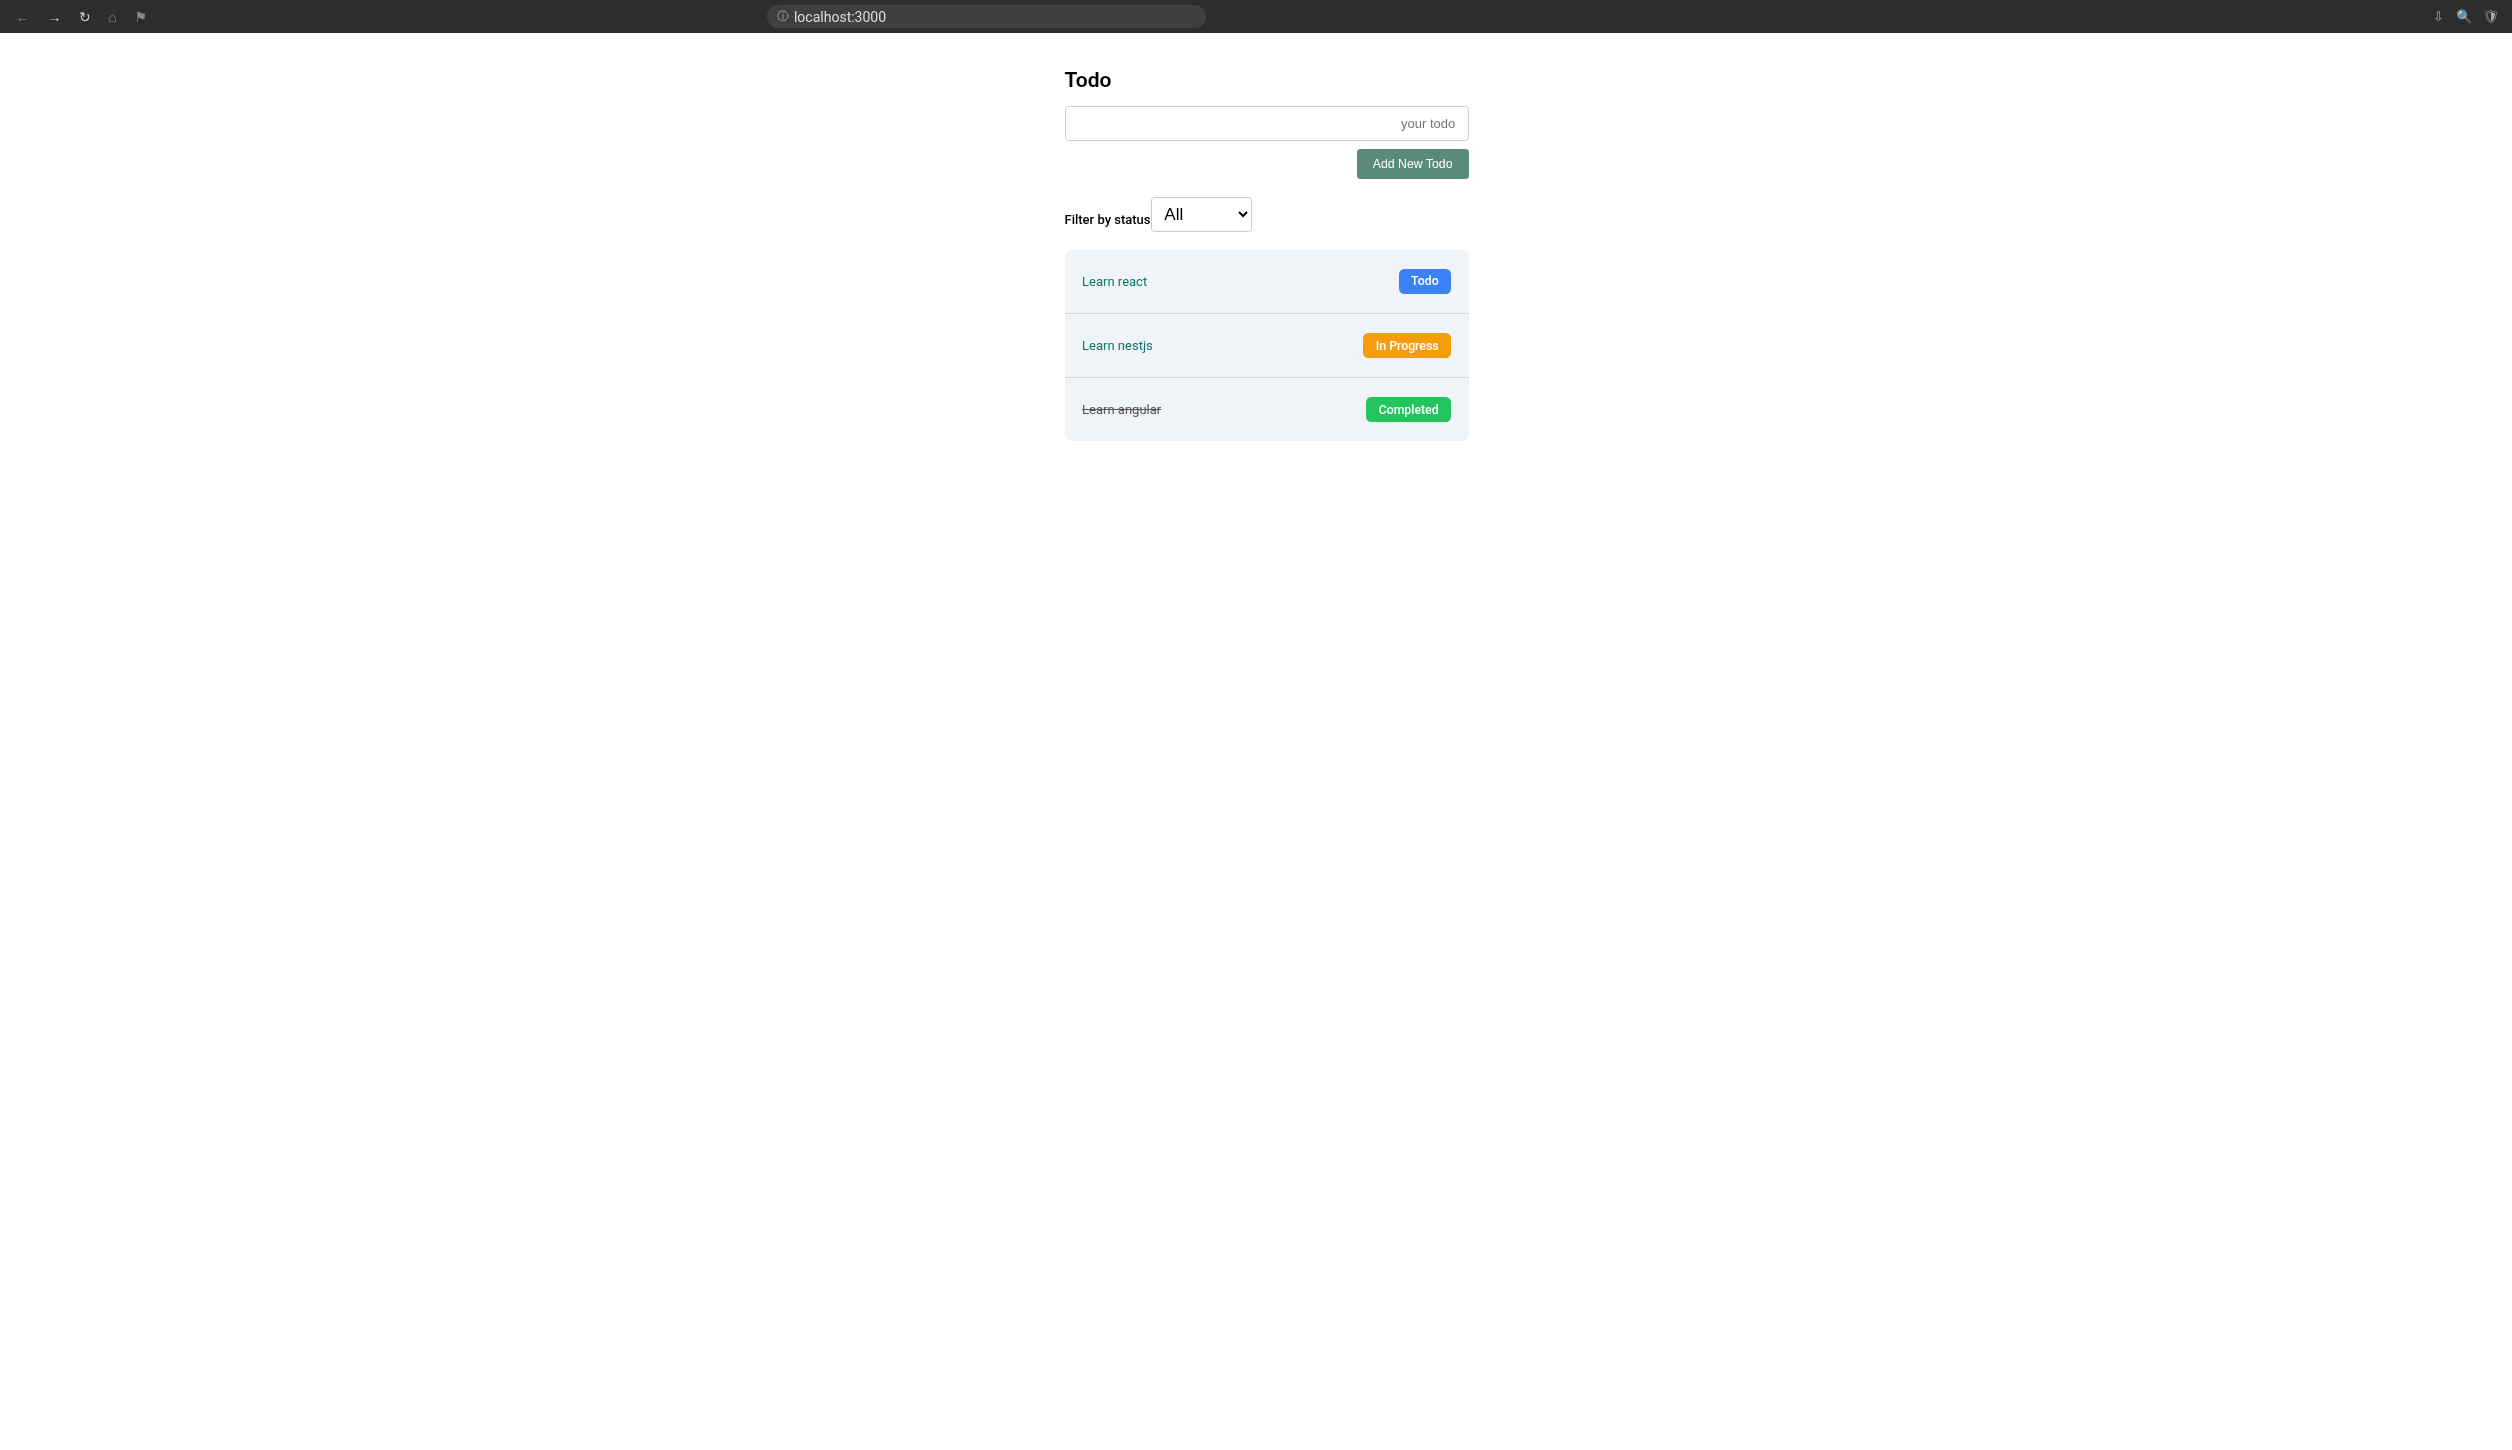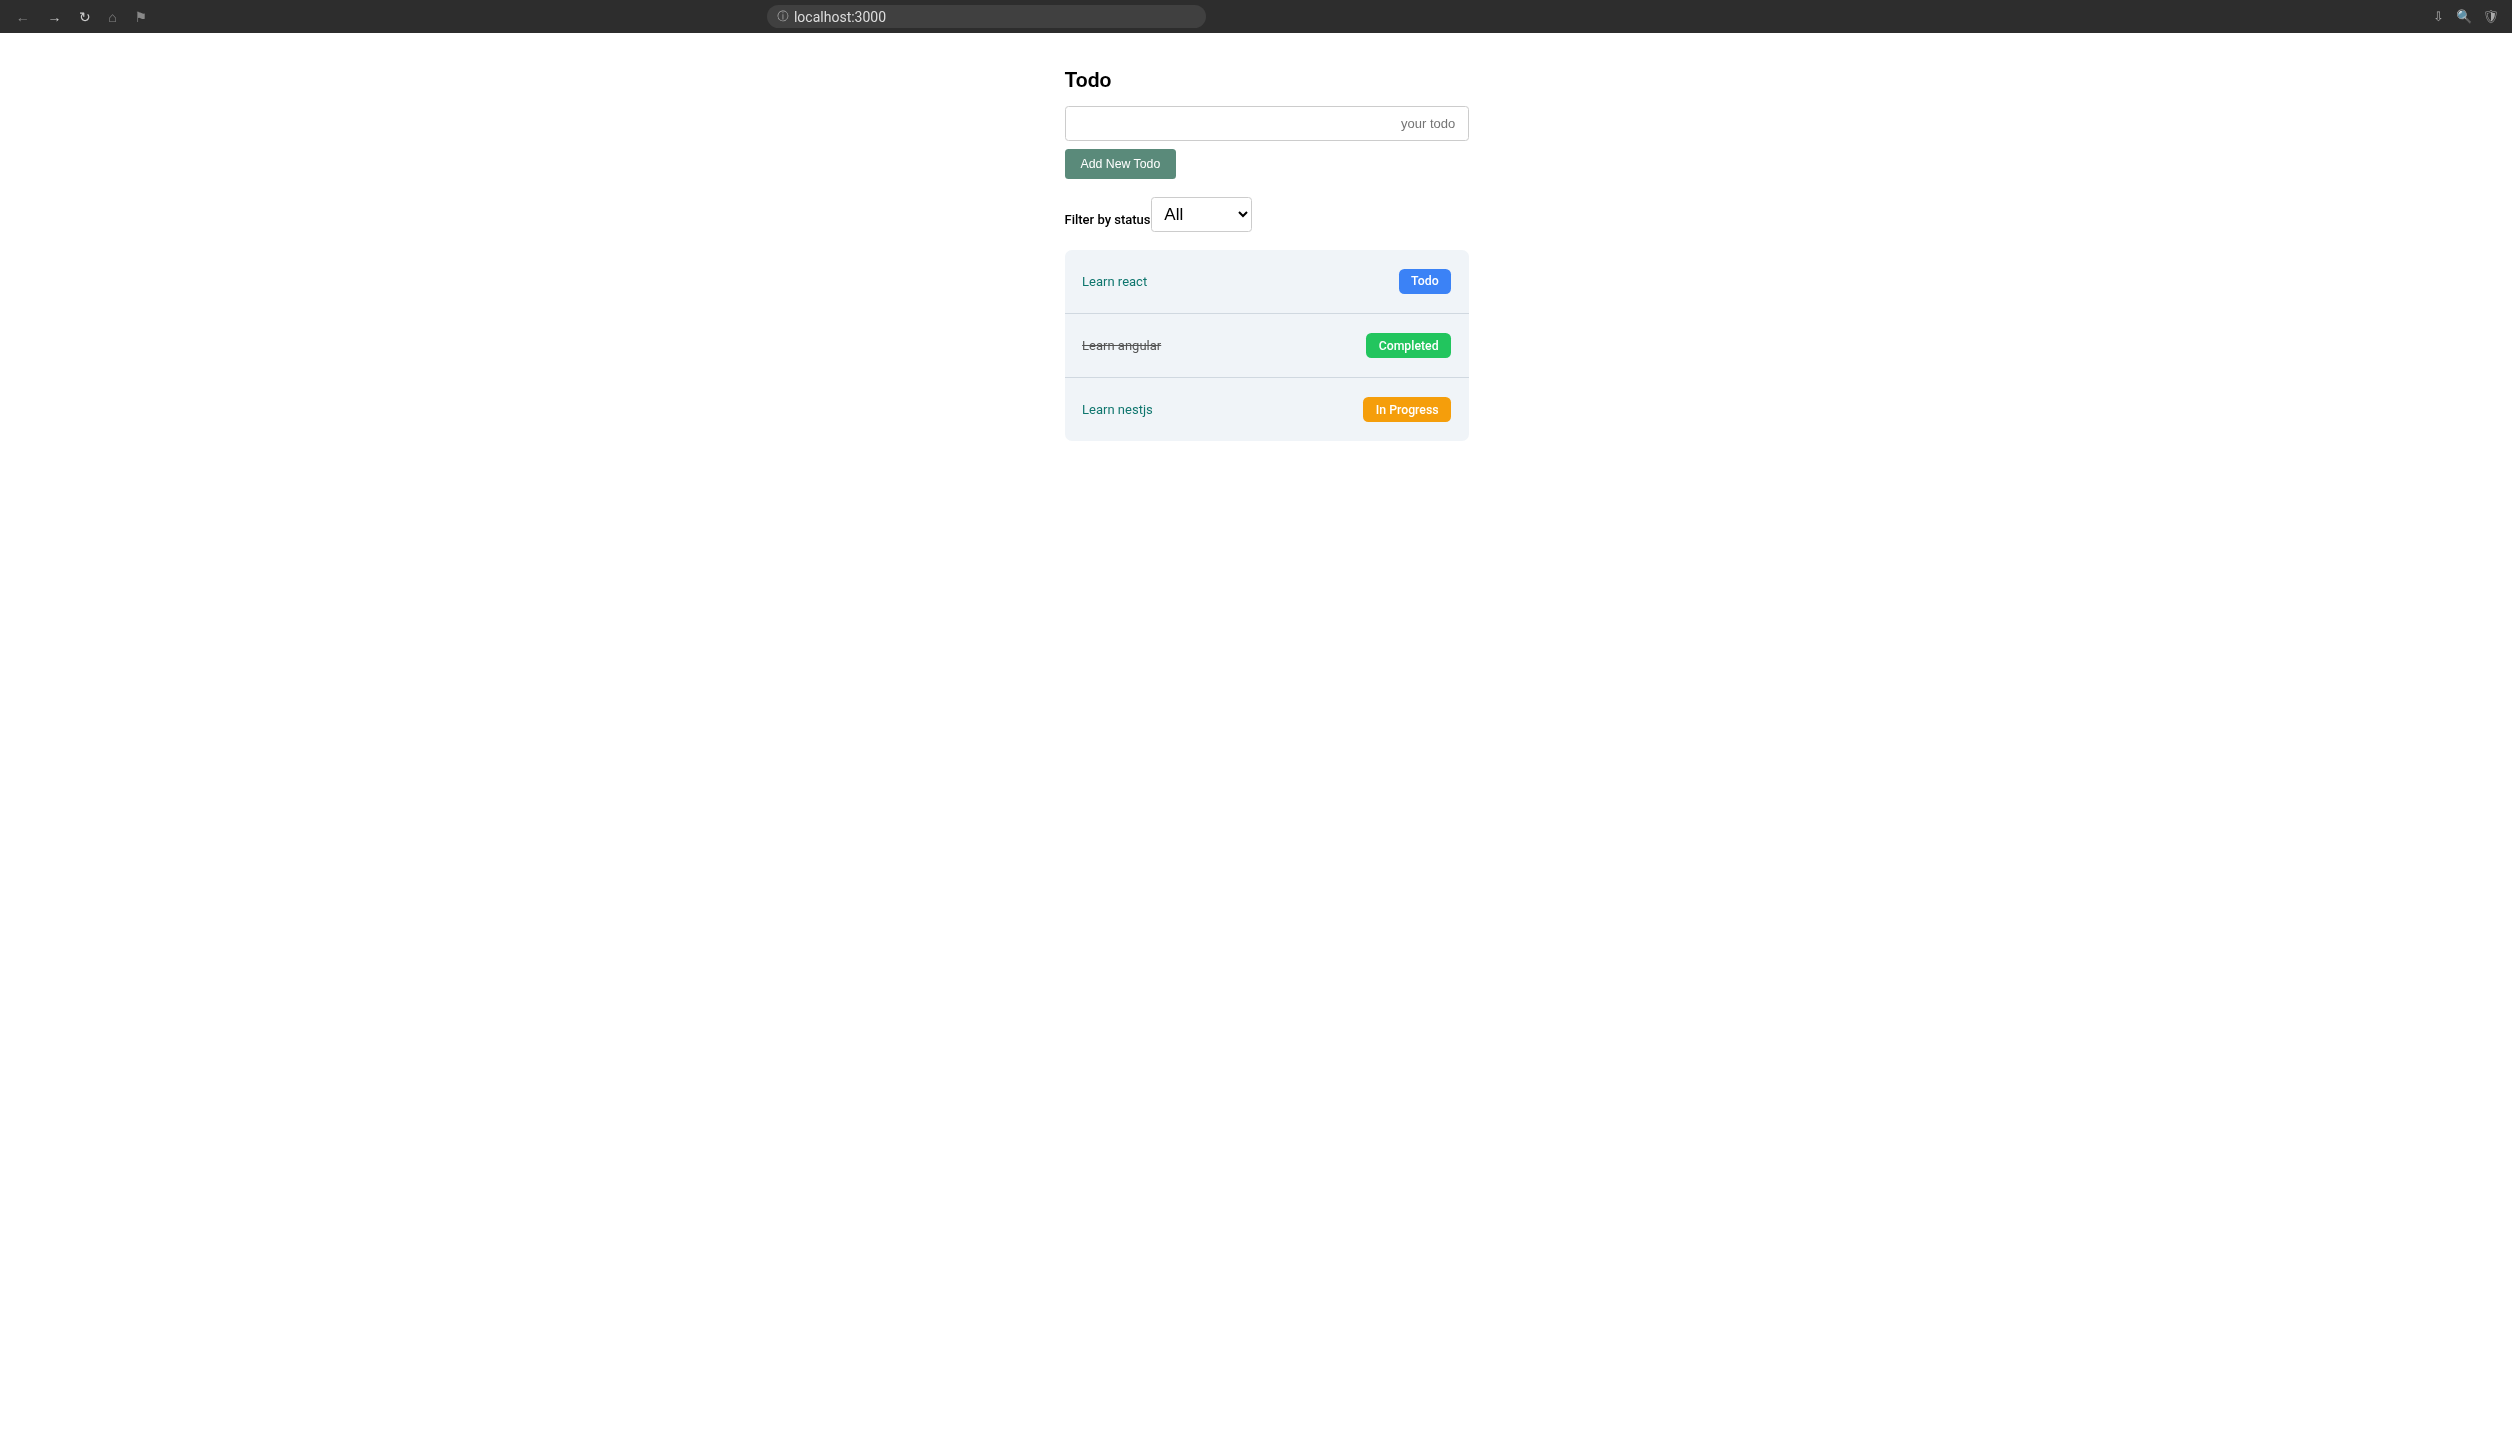--- a/index.html
+++ b/index.html
@@ -108,20 +108,21 @@
       border: 0.9px solid #ccc;
       border-radius: 3.5px;
       outline: none;
       margin-bottom: 8.8px;
       color: #333;
       text-align: right;
     }
 
     .add-btn-row {
       display: flex;
+      justify-content: flex-end;
       margin-bottom: 17.6px;
     }
 
     .add-btn {
       background: #5a8a7a;
       color: white;
       border: none;
       border-radius: 3.5px;
       padding: 8px 16px;
       font-size: 12.3px;
@@ -242,24 +243,24 @@
         <option>In Progress</option>
       </select>
     </div>
 
     <div class="todo-list" id="todo-list">
     <div class="todo-item">
           <span class="todo-text">Learn react</span>
           <span class="status-badge todo">Todo</span>
         </div>
         <div class="todo-item">
+          <span class="todo-text">Learn nestjs</span>
+          <span class="status-badge in-progress">In Progress</span>
+        </div>
+        <div class="todo-item">
           <span class="todo-text strikethrough">Learn angular</span>
           <span class="status-badge completed">Completed</span>
         </div>
-        <div class="todo-item">
-          <span class="todo-text">Learn nestjs</span>
-          <span class="status-badge in-progress">In Progress</span>
-        </div>
       </div>
 
   </div>
 </div>
 
 
 </body></html>

